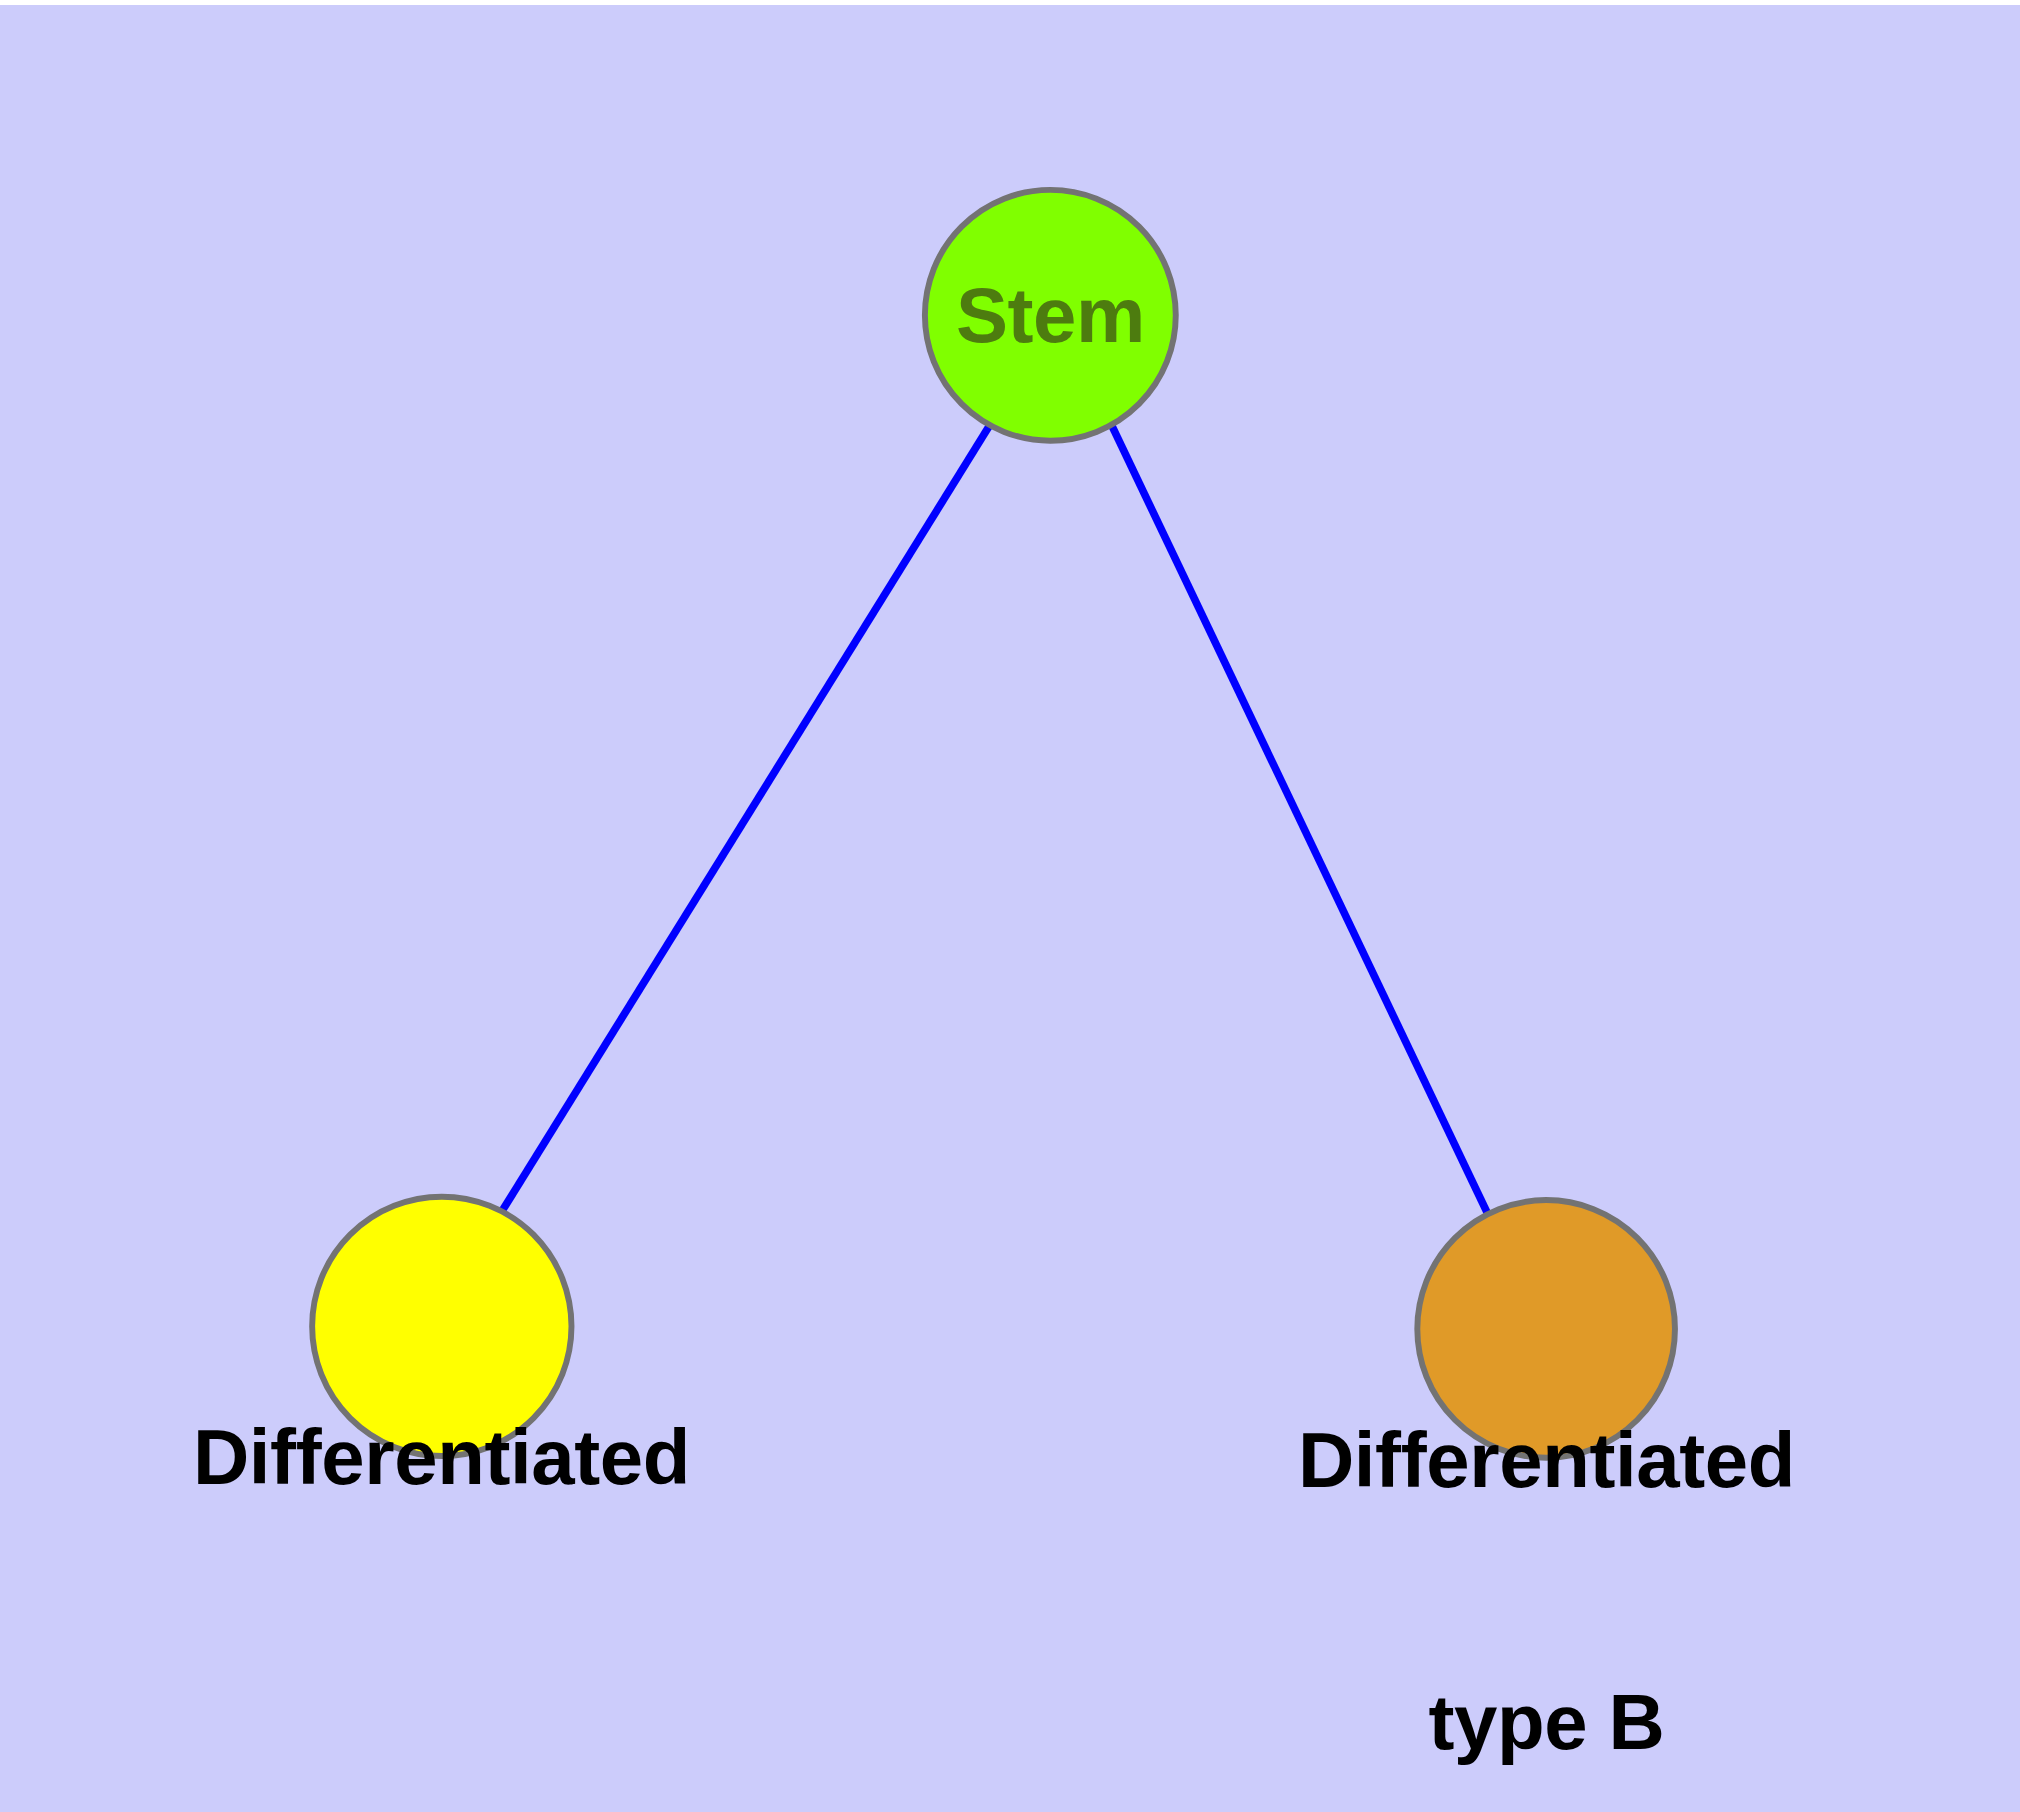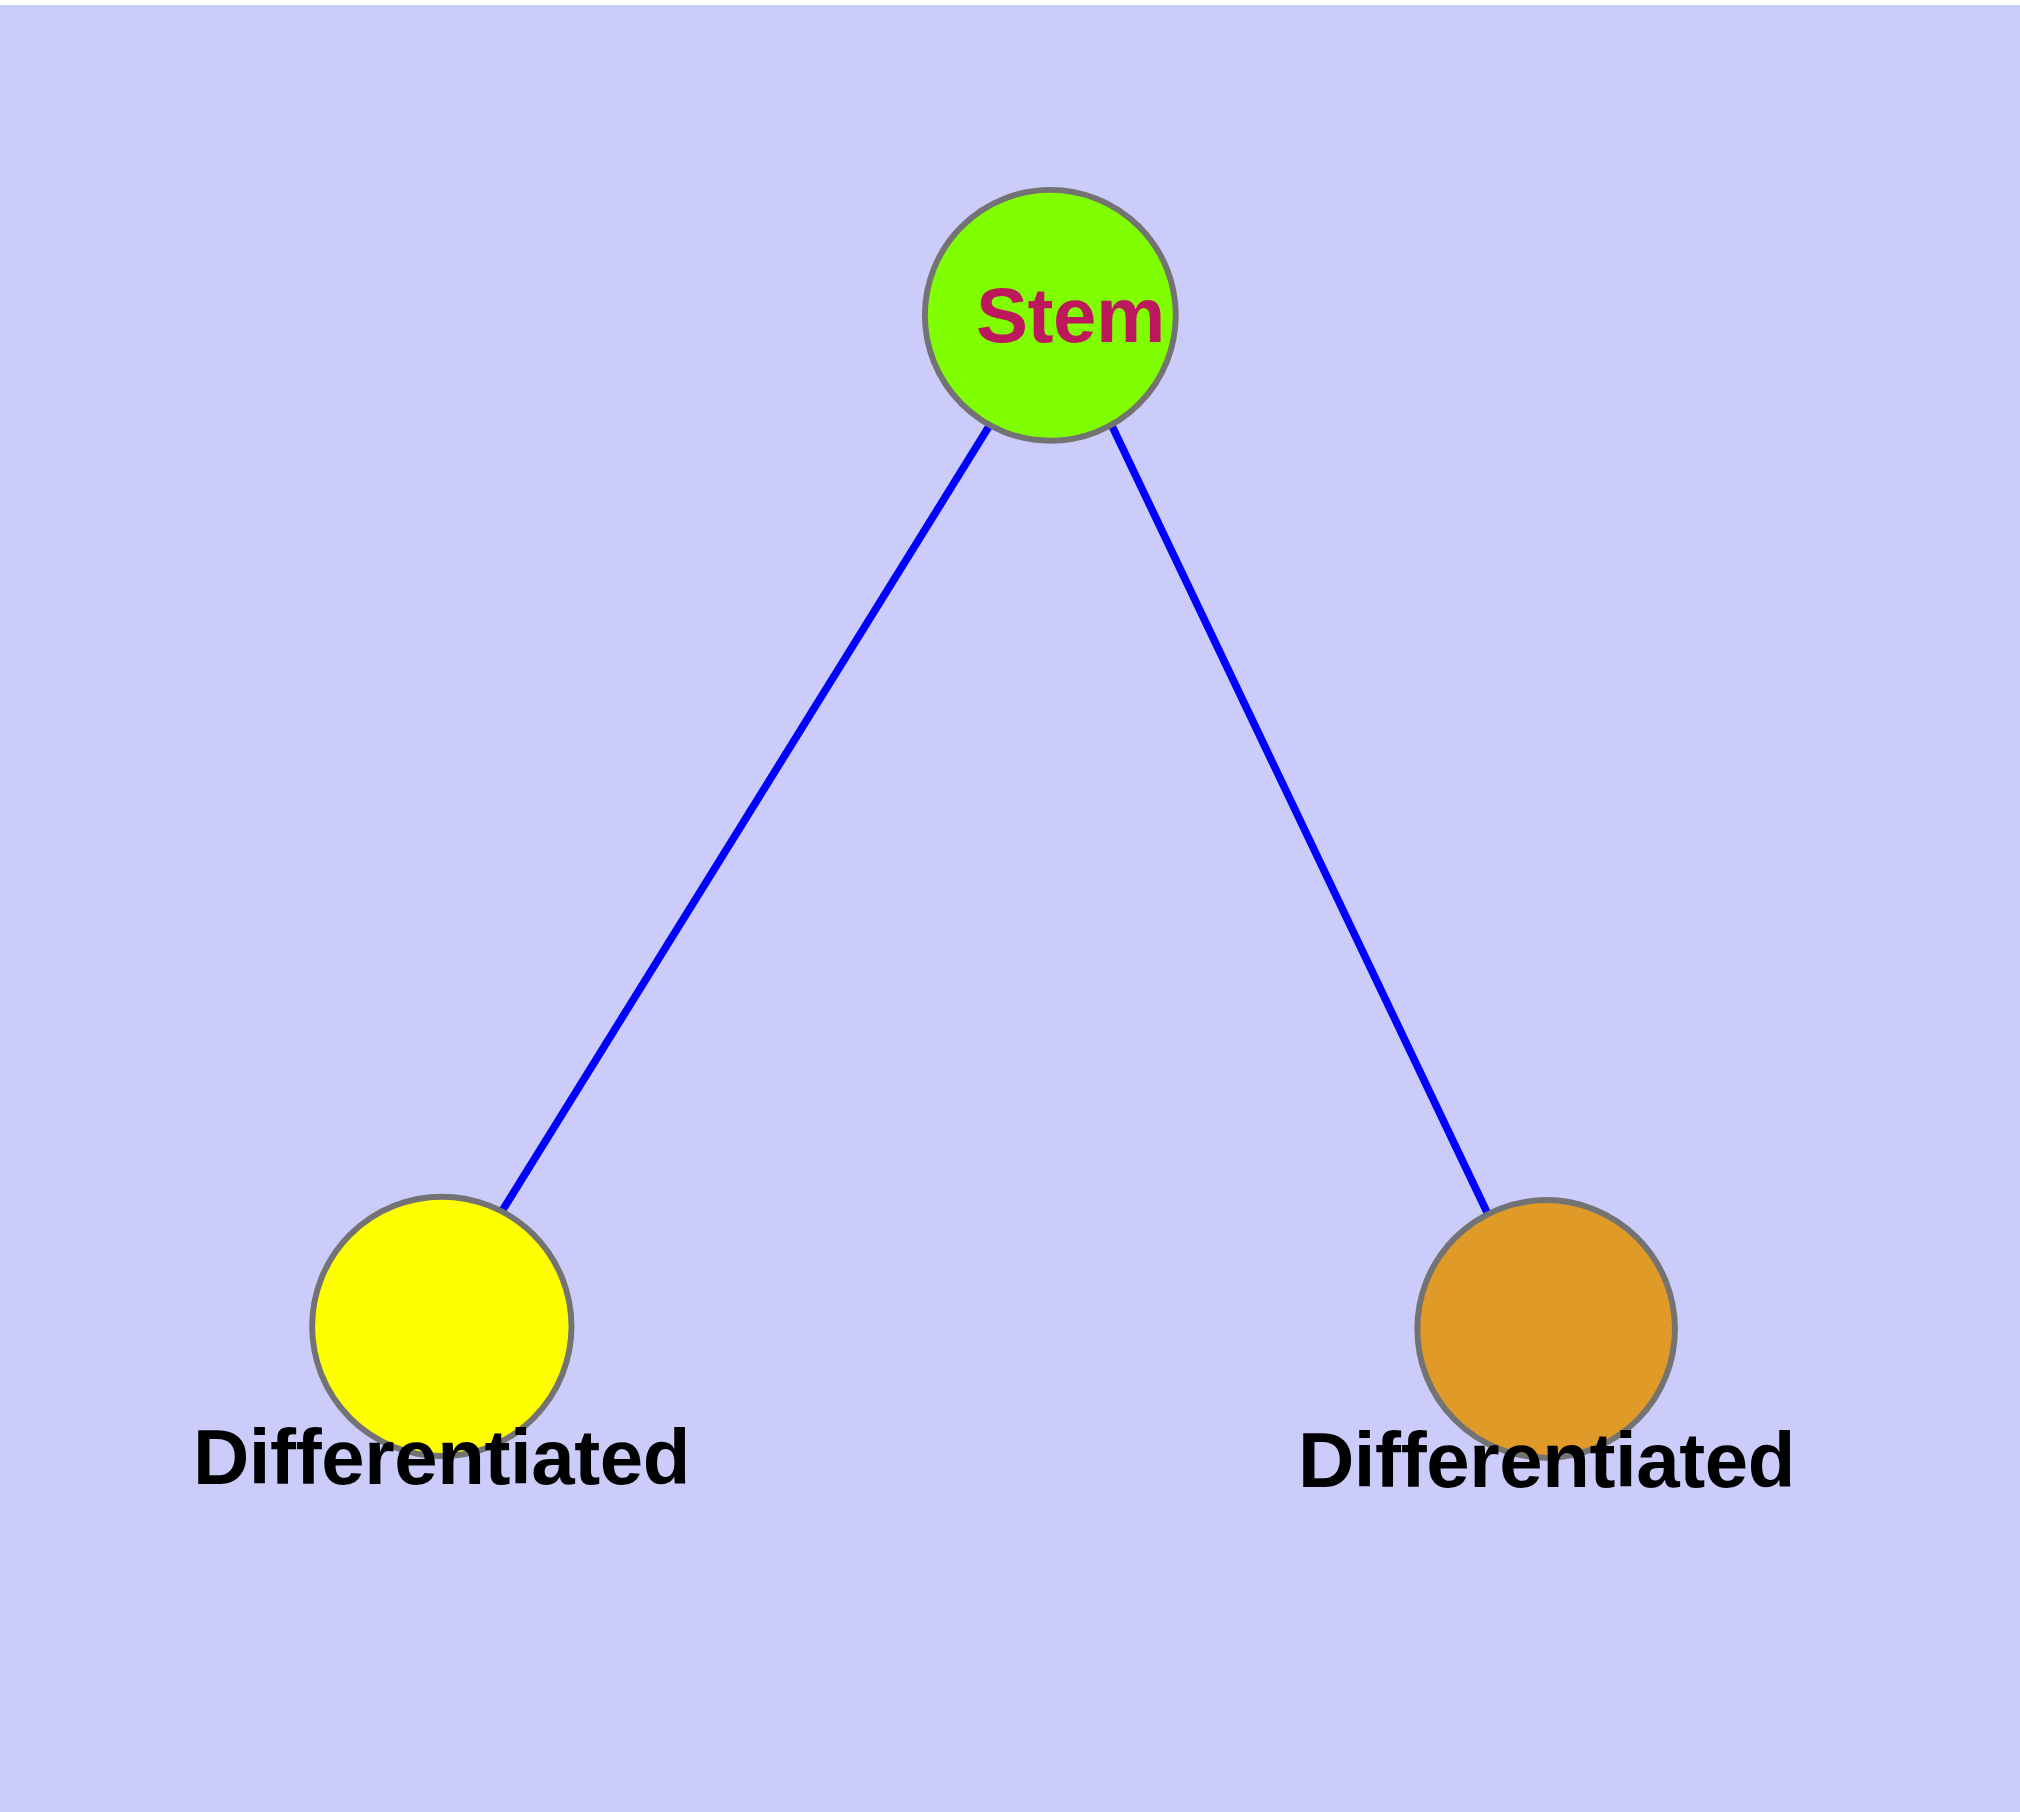--- a/index.html
+++ b/index.html
@@ -75,24 +75,25 @@
       <line x1="1311" y1="501" x2="1755" y2="1432" stroke="#0000ff" stroke-width="9" stroke-linecap="butt"></line>
     </g>
 
     <g>
       <circle cx="1239" cy="372" r="148" fill="#80ff00" stroke="#737373" stroke-width="7"></circle>
       <circle cx="521" cy="1565" r="153" fill="#ffff00" stroke="#737373" stroke-width="7"></circle>
       <circle cx="1824" cy="1568" r="152" fill="#e09a28" stroke="#737373" stroke-width="7"></circle>
     </g>
   </svg>
 
-  <div class="node-label" id="label-stem" style="font-size: 78px; color: #be185d; left: 816px; top: 272px;">Stem</div>
+  <div class="node-label" id="label-stem" style="font-size: 78px; color: #4d7c0f; left: 796px; top: 272px;">Stem</div>
 
   <div class="node-label" id="label-diffA" style="font-size: 78px; color: rgb(0, 0, 0); left: 187px; top: 1239px;">
     <div>Differentiated</div>
   </div>
 
   <div class="node-label" id="label-diffB" style="font-size: 78px; color: rgb(0, 0, 0); left: 1292px; top: 1242px;">
     <div>Differentiated</div>
+    <div>type B</div>
   </div>
 
 </div>
 
 
 </body></html>

